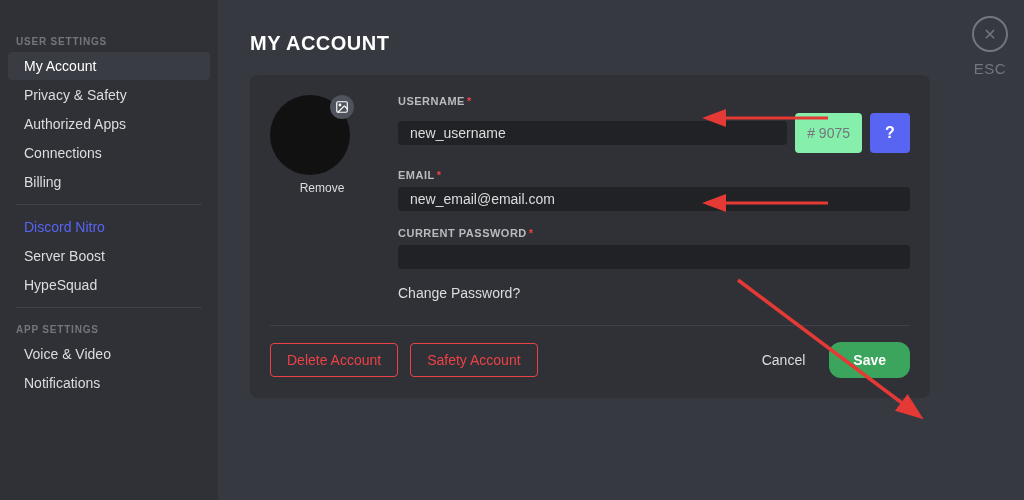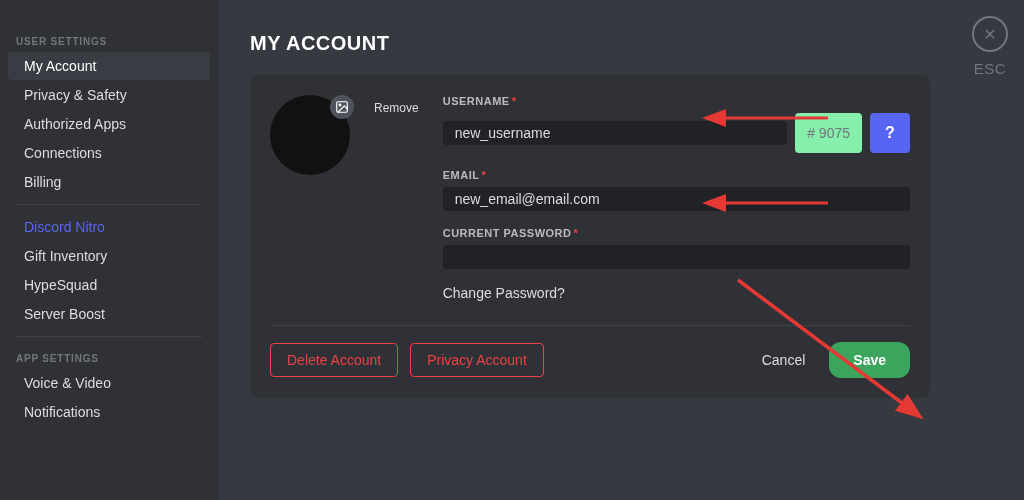--- a/index.html
+++ b/index.html
@@ -323,48 +323,45 @@
   <div class="sidebar-item">
     <span>Billing</span>
   </div>
 
   <div class="sidebar-divider"></div>
 
   <div class="sidebar-item nitro-link">
     <span>Discord Nitro</span>
   </div>
   <div class="sidebar-item">
-    <span>Gift Inventory</span>
+    <span>Server Boost</span>
   </div>
   <div class="sidebar-item">
     <span>HypeSquad</span>
-  </div>
-  <div class="sidebar-item">
-    <span>Server Boost</span>
   </div>
 
   <div class="sidebar-divider"></div>
 
   <div class="sidebar-section-label">APP SETTINGS</div>
 
   <div class="sidebar-item">
     <span>Voice &amp; Video</span>
   </div>
   <div class="sidebar-item">
     <span>Notifications</span>
   </div>
 </nav>
 
 <main class="main-content">
   <h1 class="page-title">MY ACCOUNT</h1>
 
   <div class="account-card">
     <div class="avatar-row">
 
-      <div style="display:flex; align-items:flex-start; margin-right:24px;">
+      <div style="display:flex; flex-direction:column; align-items:center; margin-right:24px;">
         <div class="avatar-container">
           <div class="avatar-circle"></div>
           <div class="avatar-edit-btn">
 
             <svg width="14" height="14" viewBox="0 0 24 24" fill="none" stroke="white" stroke-width="2" stroke-linecap="round" stroke-linejoin="round">
               <rect x="3" y="3" width="18" height="18" rx="2"></rect>
                 <circle cx="8.5" cy="8.5" r="1.5"></circle>
                 <polyline points="21 15 16 10 5 21"></polyline>
             </svg>
           </div>
@@ -404,21 +401,21 @@
         </div>
 
         <div class="change-password">Change Password?</div>
 
       </div>
     </div>
 
     <div class="card-footer">
       <div class="footer-left">
         <button class="btn-danger">Delete Account</button>
-        <button class="btn-danger">Privacy Account</button>
+        <button class="btn-danger">Safety Account</button>
       </div>
       <div class="footer-right">
         <button class="btn-cancel">Cancel</button>
         <button class="btn-save">Save</button>
       </div>
     </div>
   </div>
 
   <div class="esc-btn">
     <div class="esc-circle">✕</div>

